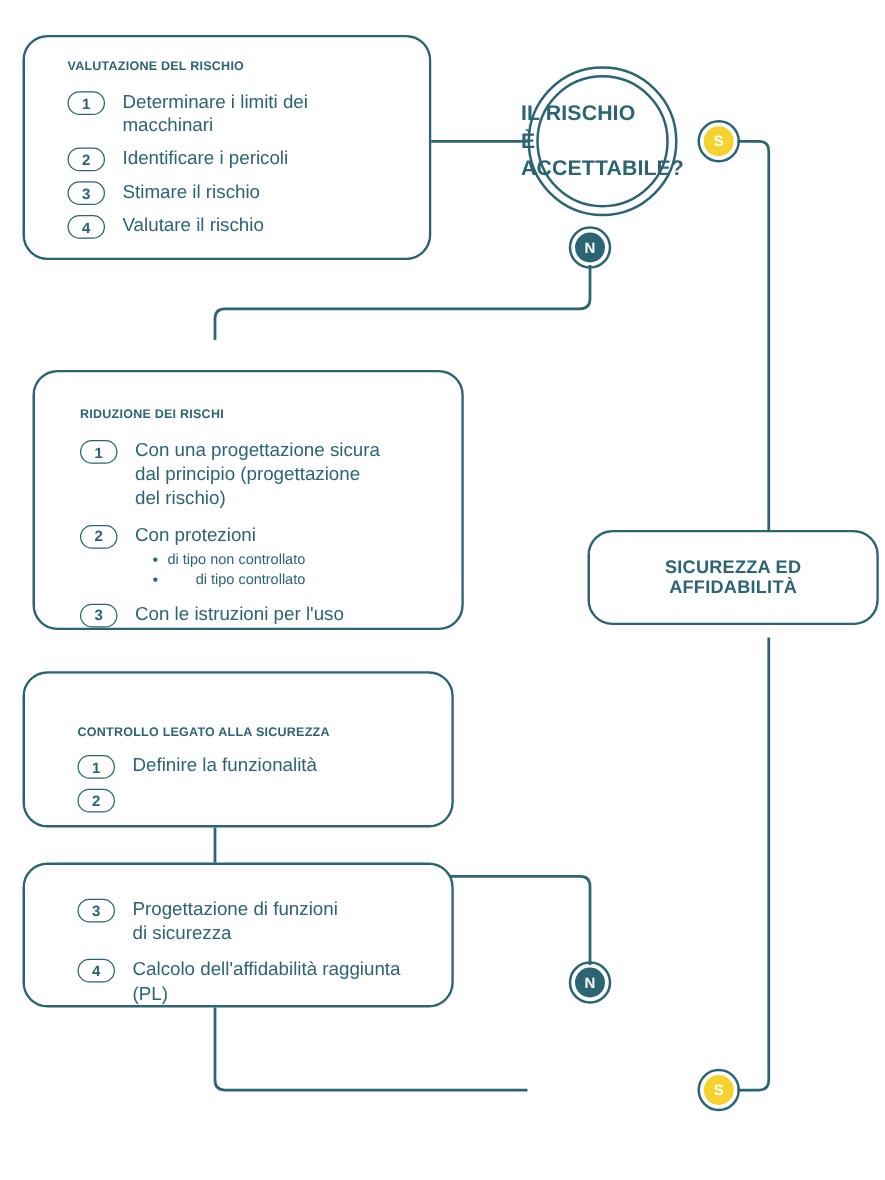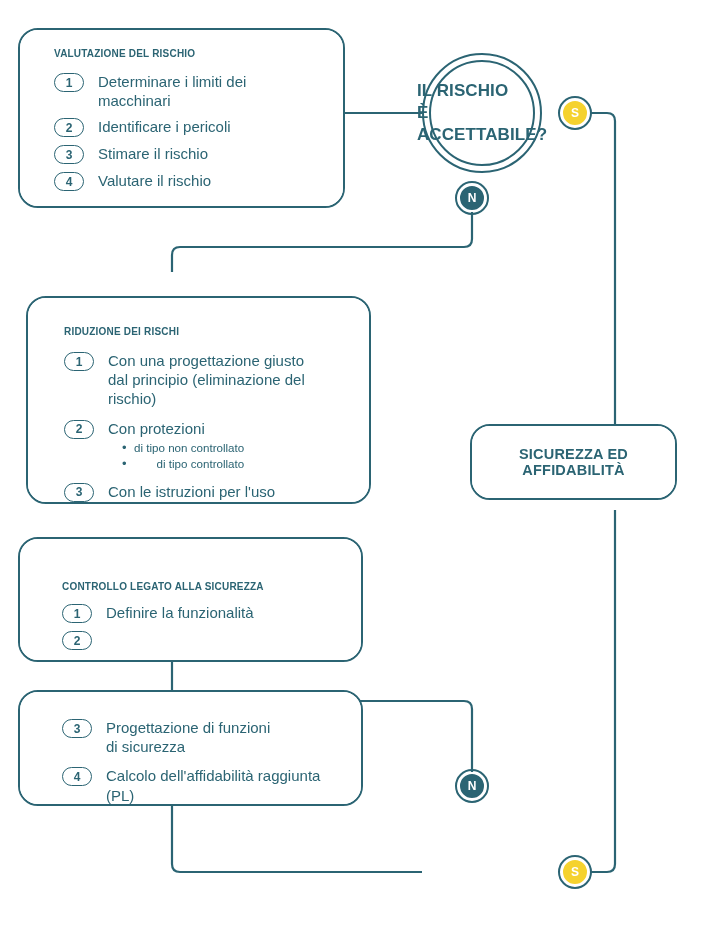--- a/index.html
+++ b/index.html
@@ -232,21 +232,21 @@
       </div>
     </div>
   </div>
 
   <div class="box" style="left:26px; top:282px; width:345px; height:208px;margin-top:14px;">
     <div class="box-inner" style="padding:28px 20px 0 36px;">
       <div class="box-title">RIDUZIONE DEI RISCHI</div>
       <div style="margin-top:14px;">
         <div class="step" style="margin-bottom:10px;">
           <div class="step-num">1</div>
-          <div class="step-text" style="max-width:200px;">Con una progettazione giusto dal principio (eliminazione del rischio)</div>
+          <div class="step-text" style="max-width:200px;">Con una progettazione sicura dal principio (progettazione del rischio)</div>
         </div>
         <div class="step" style="margin-bottom:10px;">
           <div class="step-num">2</div>
           <div style="margin-left:14px;">
             <div class="step-text" style="margin-left:0;">Con protezioni</div>
             <ul class="sub-list">
               <li>di tipo non controllato</li>
               <li>di tipo controllato</li>
             </ul>
           </div>
@@ -280,21 +280,21 @@
         <div class="step-num">3</div>
         <div class="step-text" style="max-width:180px;">Progettazione di funzioni di sicurezza</div>
       </div>
       <div class="step">
         <div class="step-num">4</div>
         <div class="step-text">Calcolo dell'affidabilità raggiunta  (PL)</div>
       </div>
     </div>
   </div>
 
-  <div class="box" style="left:470px; top:424px; width:207px; height:76px;">
+  <div class="box" style="left:470px; top:424px; width:233px; height:76px;">
     <div class="box-inner" style="display:flex; align-items:center; justify-content:center; padding:0 12px;">
       <div class="terminal-label">SICUREZZA ED AFFIDABILITÀ</div>
     </div>
   </div>
 
   <div class="decision" style="left:422px; top:53px; width:120px; height:120px;">
     <div class="decision-label">
       <span>IL RISCHIO</span><br>
       <span>È ACCETTABILE?</span>
     </div>

